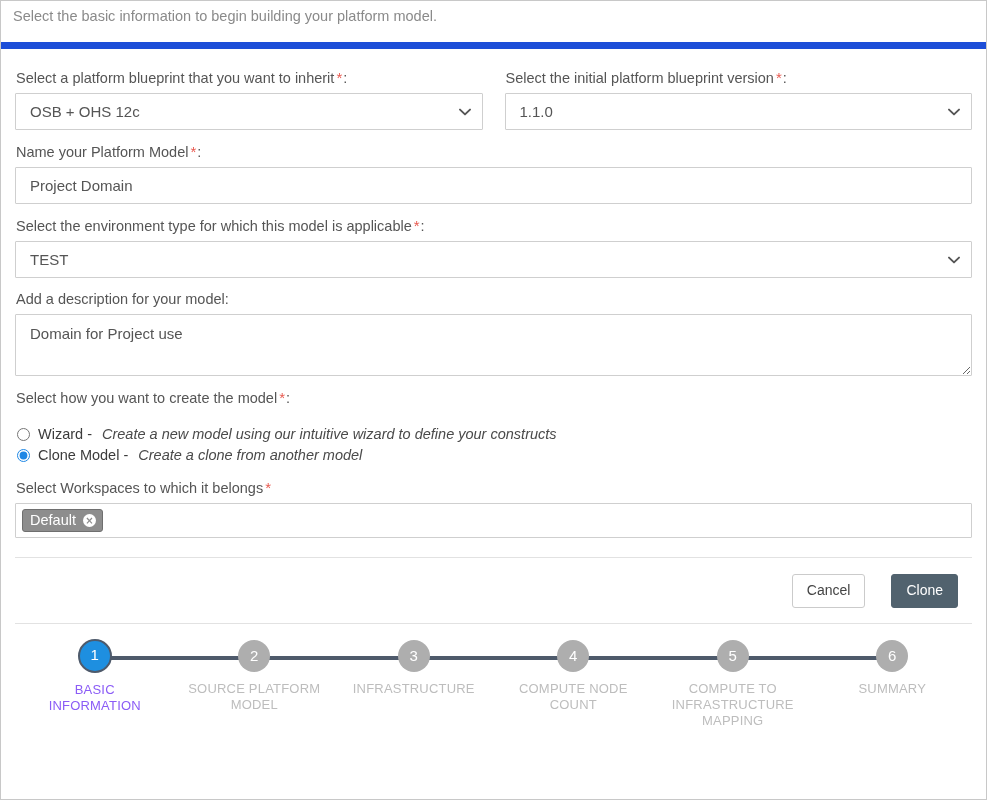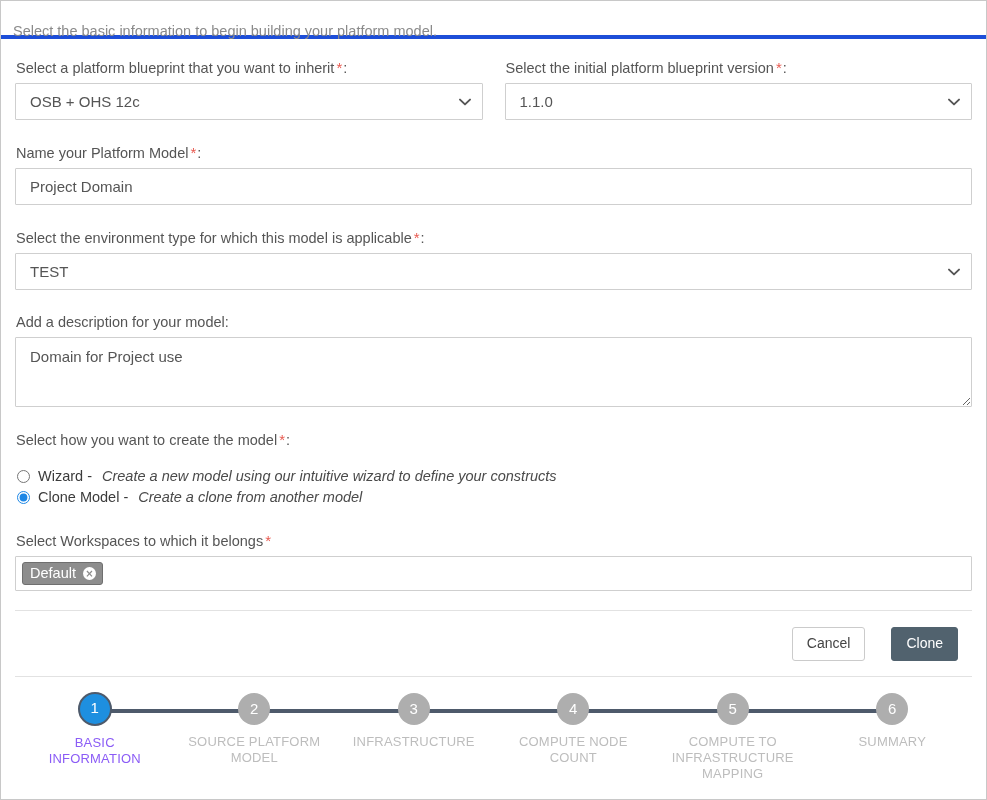--- a/index.html
+++ b/index.html
@@ -17,24 +17,24 @@
     width: 987px;
     height: 800px;
     background: #ffffff;
     border: 1px solid #c8c8c8;
     box-sizing: border-box;
     overflow: hidden;
   }
 
   
   .wizard-header {
-    height: 38px;
-    box-sizing: border-box;
-    border-bottom: 4px solid #1d4ed8;
-    padding: 21px 0 0 12px;
+    height: 48px;
+    box-sizing: border-box;
+    border-bottom: 7px solid #1d4ed8;
+    padding: 6px 0 0 12px;
   }
   .wizard-header .intro {
     font-size: 14.5px;
     color: #8a8a8a;
     line-height: 18px;
     white-space: nowrap;
   }
 
   
   .form-body {
@@ -45,21 +45,21 @@
   .field-row {
     display: flex;
     gap: 22px;
   }
   .field-col {
     flex: 1 1 0;
     min-width: 0;
   }
 
   .field-group {
-    margin-bottom: 16px;
+    margin-bottom: 5px;
   }
 
   label.field-label {
     display: block;
     font-size: 14.5px;
     color: #555555;
     line-height: 19px;
     padding: 7px 0 5px 1px;
     white-space: nowrap;
   }
@@ -101,21 +101,21 @@
     top: 50%;
     transform: translateY(-50%);
     pointer-events: none;
     width: 12px;
     height: 8px;
     display: block;
   }
   .chev svg { display: block; }
 
   textarea.ctl {
-    height: 70px;
+    height: 62px;
     padding: 9px 14px;
     resize: vertical;
     line-height: 19px;
   }
 
   
   .token-field {
     box-sizing: border-box;
     width: 100%;
     height: 35px;

